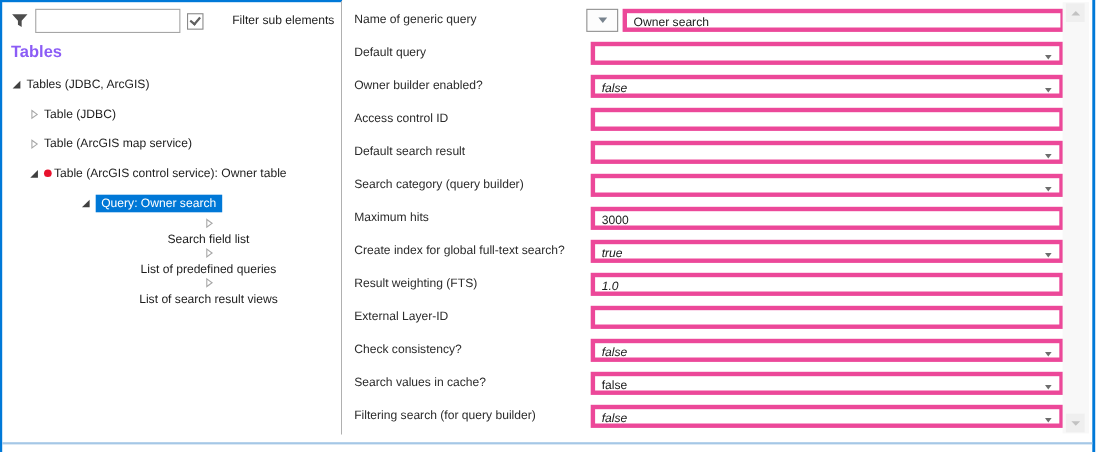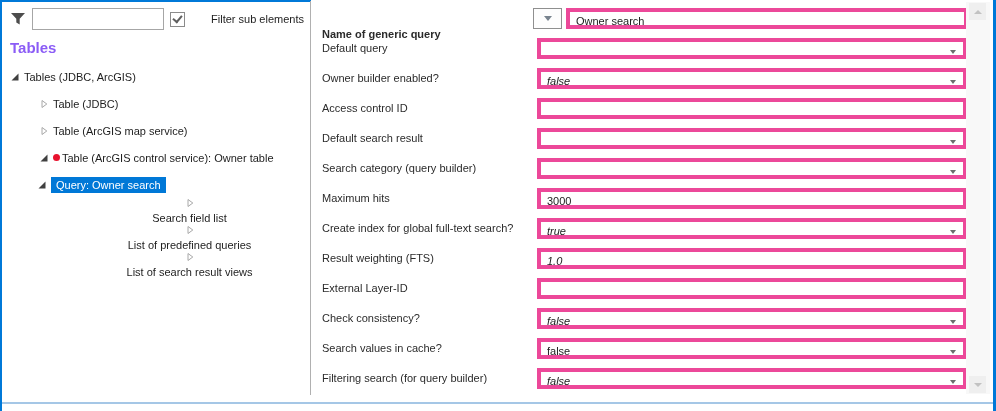--- a/index.html
+++ b/index.html
@@ -20,31 +20,31 @@
   .filter-input{flex:1;min-width:50px;height:20px;border:1px solid #a6a6a6;background:#fff;
                 font:11px "Liberation Sans",sans-serif;padding:0 4px;outline:none;}
   .cbx{flex:none;width:13px;height:13px;border:1px solid #8b8b8b;background:#fff;
        display:flex;align-items:center;justify-content:center;}
   .cbx-check{width:7px;height:4px;border-left:2px solid #606060;border-bottom:2px solid #606060;
              transform:rotate(-50deg);margin-bottom:2px;}
   .cbx-label{flex:none;font-size:11px;color:#1d1d1d;white-space:nowrap;padding-left:20px;}
   .panel-heading{font-size:15px;font-weight:bold;color:#8b5cf6;margin:9px 0 0 8px;}
   .tree{margin-top:7px;}
   .trow{height:27px;display:flex;align-items:center;gap:4px;font-size:11px;white-space:nowrap;cursor:default;}
-  .ind0{padding-left:8px;}.ind1{padding-left:37px;text-align:center;}.ind2{padding-left:35px;}.ind3{padding-left:67px;flex-direction:column;}
+  .ind0{padding-left:8px;}.ind1{padding-left:24px;text-align:center;}.ind2{padding-left:71px;}.ind3{padding-left:67px;flex-direction:column;}
   .exp{flex:none;width:10px;height:10px;}
   .red-dot{flex:none;width:7px;height:7px;border-radius:50%;background:#e8112d;margin-right:-2px;}
   .tlabel{color:#1d1d1d;}
   .tlabel.selected{background:#0078d7;color:#fff;padding:2px 5px;}
 
   
   .form-panel{position:absolute;left:311px;top:0;width:656px;height:400px;background:#fff;}
   .frow{position:absolute;left:0;width:100%;height:21px;}
   .flabel{position:absolute;left:11px;top:0;line-height:21px;font-size:11px;color:#2b2b2b;white-space:nowrap;}
-  .flabel.bold{font-weight:bold;margin-top:16px;}
+  .flabel.bold{font-weight:normal;}
   .fbox{position:absolute;left:226px;top:0;width:430px;height:21px;border:4px solid #ec4899;
         background:#fff;box-sizing:border-box;font-size:11px;color:#1a1a1a;line-height:19px;
         padding:0 18px 0 6px;overflow:hidden;white-space:nowrap;}
   .fbox.plain{padding-right:6px;}
   .fbox .val.italic{font-style:italic;}
   .drop-arrow{position:absolute;right:7px;top:8px;width:0;height:0;
               border-left:3.5px solid transparent;border-right:3.5px solid transparent;
               border-top:4.5px solid #6d6d6d;}
   .name-btn{position:absolute;left:222px;top:0;width:29px;height:21px;border:1px solid #8f8f8f;
             background:#fdfdfd;box-sizing:border-box;display:flex;align-items:center;justify-content:center;}

